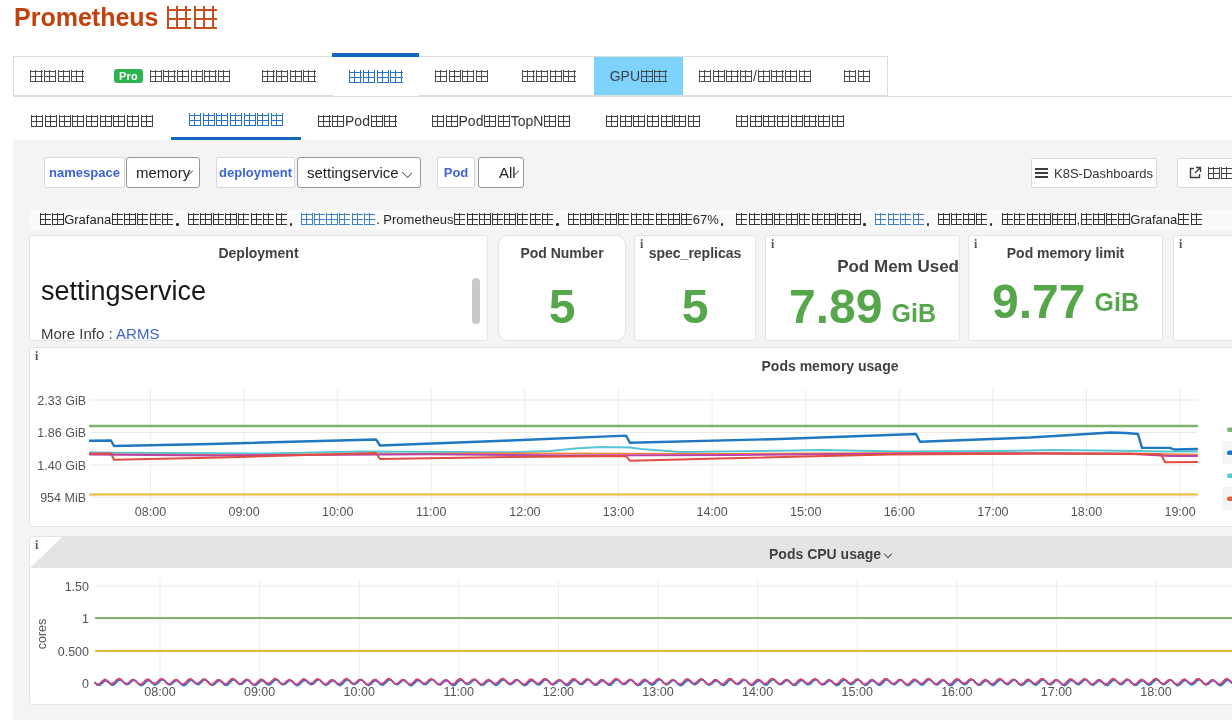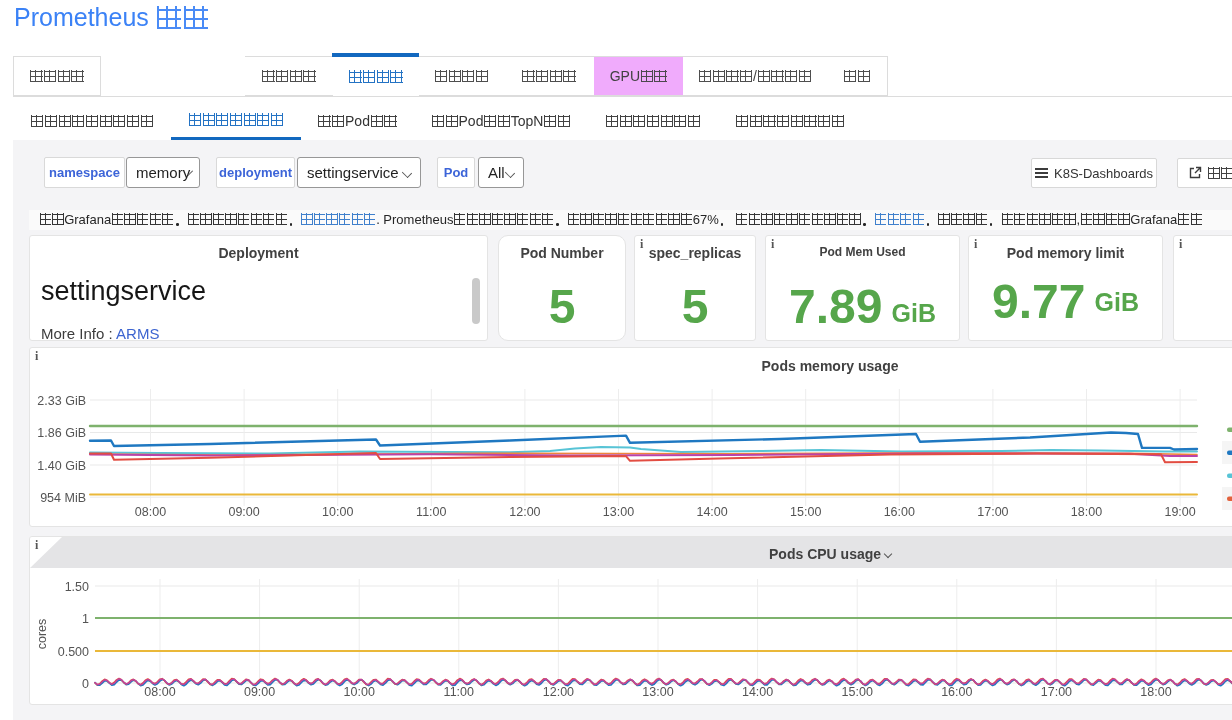--- a/index.html
+++ b/index.html
@@ -12,28 +12,37 @@
 i.fw::after{content:"";position:absolute;left:1px;bottom:1px;width:2.5px;height:2.5px;border-radius:50%;background:currentColor}
 .big i.g{width:23.5px;height:23px;vertical-align:-2.5px;margin:0 1.6px;
  background:repeating-linear-gradient(90deg,currentColor 0 2.1px,transparent 2.1px 9.2px),
  repeating-linear-gradient(0deg,currentColor 0 2.1px,transparent 2.1px 9.1px)}
 .t13 i.g{width:11.3px;height:11.7px;vertical-align:-1px;margin:0 .65px}
 
 .chev{display:inline-block;width:7px;height:7px;border-right:1.5px solid #555;
  border-bottom:1.5px solid #555;transform:rotate(45deg) scaleY(.8);vertical-align:2px}
 </style></head><body>
 
-<div class="abs big" style="left:14px;top:3px;font-size:25px;font-weight:normal;color:#3b82f6">Prometheus <i class="g"></i><i class="g"></i></div>
+<div class="abs big" style="left:14px;top:3px;font-size:25px;font-weight:bold;color:#c2410c">Prometheus <i class="g"></i><i class="g"></i></div>
 <div class="abs" style="left:13px;top:56px;width:1219px;height:40px;border-bottom:1px solid #dcdcdc">
 <div style="position:absolute;left:0px;top:0;width:88px;height:40px;box-sizing:border-box;border:1px solid #dcdcdc;border-left:none;display:flex;align-items:center;justify-content:center;font-size:14px;background:#fff;border-left:1px solid #dcdcdc;color:#404040">
       <i class="g"></i>
       <i class="g"></i>
       <i class="g"></i>
       <i class="g"></i>
     </div>
+<div style="position:absolute;left:87px;top:0;width:146px;height:40px;box-sizing:border-box;border:1px solid #dcdcdc;border-left:none;display:flex;align-items:center;justify-content:center;font-size:14px;background:#fff;color:#404040">
+      <span style="background:#2db54d;color:#fff;font-size:11px;font-weight:bold;border-radius:3px;padding:1px 5px;margin-right:6px;letter-spacing:.2px">Pro</span>
+      <i class="g"></i>
+      <i class="g"></i>
+      <i class="g"></i>
+      <i class="g"></i>
+      <i class="g"></i>
+      <i class="g"></i>
+    </div>
 <div style="position:absolute;left:232px;top:0;width:89px;height:40px;box-sizing:border-box;border:1px solid #dcdcdc;border-left:none;display:flex;align-items:center;justify-content:center;font-size:14px;background:#fff;color:#404040">
       <i class="g"></i>
       <i class="g"></i>
       <i class="g"></i>
       <i class="g"></i>
     </div>
 <div style="position:absolute;left:320px;top:0;width:87px;height:40px;box-sizing:border-box;border:1px solid #dcdcdc;border-left:none;display:flex;align-items:center;justify-content:center;font-size:14px;background:#fff;border-bottom:none;color:#1268bf;font-weight:bold">
       <span style="position:absolute;left:-1px;top:-4px;width:87px;height:4px;background:#1268bf"></span>
       <i class="g"></i>
       <i class="g"></i>
@@ -45,21 +54,21 @@
       <i class="g"></i>
       <i class="g"></i>
       <i class="g"></i>
     </div>
 <div style="position:absolute;left:491px;top:0;width:91px;height:40px;box-sizing:border-box;border:1px solid #dcdcdc;border-left:none;display:flex;align-items:center;justify-content:center;font-size:14px;background:#fff;color:#404040">
       <i class="g"></i>
       <i class="g"></i>
       <i class="g"></i>
       <i class="g"></i>
     </div>
-<div style="position:absolute;left:581px;top:0;width:90px;height:40px;box-sizing:border-box;border:1px solid #dcdcdc;border-left:none;display:flex;align-items:center;justify-content:center;font-size:14px;background:#f0abfc;color:#404040">GPU<i class="g"></i><i class="g"></i></div>
+<div style="position:absolute;left:581px;top:0;width:90px;height:40px;box-sizing:border-box;border:1px solid #dcdcdc;border-left:none;display:flex;align-items:center;justify-content:center;font-size:14px;background:#7dd3fc;color:#404040">GPU<i class="g"></i><i class="g"></i></div>
 <div style="position:absolute;left:670px;top:0;width:145px;height:40px;box-sizing:border-box;border:1px solid #dcdcdc;border-left:none;display:flex;align-items:center;justify-content:center;font-size:14px;background:#fff;color:#404040"><i class="g"></i><i class="g"></i><i class="g"></i><i class="g"></i>/<i class="g"></i><i class="g"></i><i class="g"></i><i class="g"></i></div>
 <div style="position:absolute;left:814px;top:0;width:61px;height:40px;box-sizing:border-box;border:1px solid #dcdcdc;border-left:none;display:flex;align-items:center;justify-content:center;font-size:14px;background:#fff;color:#404040">
       <i class="g"></i>
       <i class="g"></i>
     </div>
 </div>
 <div class="abs" style="left:13px;top:102px;height:38px">
 <div style="position:absolute;left:0px;top:0;width:158px;height:38px;box-sizing:border-box;display:flex;align-items:center;justify-content:center;font-size:14px;color:#333">
       <i class="g"></i>
       <i class="g"></i>
@@ -107,21 +116,21 @@
 <div class="abs" style="left:126px;top:157px;width:74px;height:31px;box-sizing:border-box;background:#fff;border:1px solid #979797;border-radius:3px;display:flex;align-items:center;padding:0 9px;font-size:15px;color:#1f1f1f;justify-content:space-between">
     <span>memory</span>
     <span class="chev"></span>
   </div>
 <div class="abs" style="left:216px;top:157px;width:79px;height:31px;box-sizing:border-box;background:#fff;border:1px solid #d9d9d9;border-radius:2px;display:flex;align-items:center;justify-content:center;font-size:13px;font-weight:bold;color:#3c64d8">deployment</div>
 <div class="abs" style="left:297px;top:157px;width:124px;height:31px;box-sizing:border-box;background:#fff;border:1px solid #979797;border-radius:3px;display:flex;align-items:center;padding:0 9px;font-size:15px;color:#1f1f1f;justify-content:space-between">
     <span>settingservice</span>
     <span class="chev"></span>
   </div>
 <div class="abs" style="left:437px;top:157px;width:38px;height:31px;box-sizing:border-box;background:#fff;border:1px solid #d9d9d9;border-radius:2px;display:flex;align-items:center;justify-content:center;font-size:13px;font-weight:bold;color:#3c64d8">Pod</div>
-<div class="abs" style="left:478px;top:157px;width:46px;height:31px;box-sizing:border-box;background:#fff;border:1px solid #979797;border-radius:3px;display:flex;align-items:center;padding:0 9px;font-size:15px;color:#1f1f1f;justify-content:space-between">
+<div class="abs" style="left:478px;top:157px;width:46px;height:31px;box-sizing:border-box;background:#fff;border:1px solid #979797;border-radius:3px;display:flex;align-items:center;padding:0 20px;font-size:15px;color:#1f1f1f;justify-content:space-between">
     <span>All</span>
     <span class="chev"></span>
   </div>
 <div class="abs" style="left:1031px;top:158px;width:126px;height:30px;box-sizing:border-box;background:#fff;border:1px solid #d8d8d8;border-radius:2px;display:flex;align-items:center;justify-content:center;font-size:13px;color:#333"><span style="display:inline-block;width:13px;height:10px;margin-right:6px;background:repeating-linear-gradient(0deg,#3c3c3c 0 1.5px,transparent 1.5px 4.2px)"></span>K8S-Dashboards</div>
 <div class="abs" style="left:1177px;top:158px;width:90px;height:30px;box-sizing:border-box;background:#fff;border:1px solid #d8d8d8;border-radius:2px;display:flex;align-items:center;padding-left:10px;font-size:13px;color:#333"><svg width="14" height="14" viewBox="0 0 14 14" style="margin-right:5px">
       <path d="M6 2.5H2.5v9h9V8" fill="none" stroke="#3c3c3c" stroke-width="1.4"></path>
       <path d="M8 1.5h4.5V6M12 2L7 7" fill="none" stroke="#3c3c3c" stroke-width="1.4"></path>
     </svg><i class="g"></i><i class="g"></i>Gr</div>
 <div class="abs t13" style="left:29px;top:210px;width:1203px;height:20px;background:#fafafa;font-size:13px;color:#262626;white-space:nowrap;overflow:hidden;line-height:20px;padding-left:10px;box-sizing:border-box"><i class="g"></i><i class="g"></i>Grafana<i class="g"></i><i class="g"></i><i class="g"></i><i class="g"></i><i class="g"></i><i class="fw"></i><i class="g"></i><i class="g"></i><i class="g"></i><i class="g"></i><i class="g"></i><i class="g"></i><i class="g"></i><i class="g"></i><i class="fw"></i><span style="color:#3076c9"><i class="g"></i><i class="g"></i><i class="g"></i><i class="g"></i><i class="g"></i><i class="g"></i></span>. Prometheus<i class="g"></i><i class="g"></i><i class="g"></i><i class="g"></i><i class="g"></i><i class="g"></i><i class="g"></i><i class="g"></i><i class="fw"></i><i class="g"></i><i class="g"></i><i class="g"></i><i class="g"></i><i class="g"></i><i class="g"></i><i class="g"></i><i class="g"></i><i class="g"></i><i class="g"></i>67%<i class="fw"></i> <i class="g"></i><i class="g"></i><i class="g"></i><i class="g"></i><i class="g"></i><i class="g"></i><i class="g"></i><i class="g"></i><i class="g"></i><i class="g"></i><i class="fw"></i><span style="color:#3076c9"><i class="g"></i><i class="g"></i><i class="g"></i><i class="g"></i></span><i class="fw"></i><i class="g"></i><i class="g"></i><i class="g"></i><i class="g"></i><i class="fw"></i><i class="g"></i><i class="g"></i><i class="g"></i><i class="g"></i><i class="g"></i><i class="g"></i>,<i class="g"></i><i class="g"></i><i class="g"></i><i class="g"></i>Grafana<i class="g"></i><i class="g"></i></div>
 <div class="abs" style="left:29px;top:235px;width:459px;height:106px;box-sizing:border-box;background:#fff;border:1px solid #e4e4e4;border-radius:3px;overflow:hidden">
@@ -134,21 +143,21 @@
     <div style="text-align:center;font-size:14px;font-weight:bold;color:#414141;margin-top:9px">Pod Number</div>
     <div style="position:absolute;left:0;top:38px;width:100%;height:64px;display:flex;align-items:center;justify-content:center;font-size:48px;font-weight:bold;color:#56a64b">5</div>
   </div>
 <div class="abs" style="left:634px;top:235px;width:122px;height:106px;box-sizing:border-box;background:#fff;border:1px solid #e4e4e4;border-radius:3px;overflow:hidden">
     <span style="position:absolute;left:5px;top:1px;font-family:'Liberation Serif',serif;font-size:12px;font-weight:bold;color:#555">i</span>
     <div style="text-align:center;font-size:14px;font-weight:bold;color:#414141;margin-top:9px">spec_replicas</div>
     <div style="position:absolute;left:0;top:38px;width:100%;height:64px;display:flex;align-items:center;justify-content:center;font-size:48px;font-weight:bold;color:#56a64b">5</div>
   </div>
 <div class="abs" style="left:765px;top:235px;width:195px;height:106px;box-sizing:border-box;background:#fff;border:1px solid #e4e4e4;border-radius:3px;overflow:hidden">
     <span style="position:absolute;left:5px;top:1px;font-family:'Liberation Serif',serif;font-size:12px;font-weight:bold;color:#555">i</span>
-    <div style="text-align:center;font-size:12px;font-weight:bold;color:#414141;margin-top:9px">Pod Mem Used</div>
+    <div style="text-align:right;font-size:17px;font-weight:bold;color:#414141;margin-top:21px">Pod Mem Used</div>
     <div style="position:absolute;left:0;top:38px;width:100%;height:64px;display:flex;align-items:center;justify-content:center;font-size:48px;font-weight:bold;color:#56a64b">7.89<span style="font-size:25px;margin-left:9px;margin-top:14px">GiB</span></div>
   </div>
 <div class="abs" style="left:968px;top:235px;width:195px;height:106px;box-sizing:border-box;background:#fff;border:1px solid #e4e4e4;border-radius:3px;overflow:hidden">
     <span style="position:absolute;left:5px;top:1px;font-family:'Liberation Serif',serif;font-size:12px;font-weight:bold;color:#555">i</span>
     <div style="text-align:center;font-size:14px;font-weight:bold;color:#414141;margin-top:9px">Pod memory limit</div>
     <div style="position:absolute;left:0;top:38px;width:100%;height:64px;display:flex;align-items:flex-start;justify-content:center;font-size:48px;font-weight:bold;color:#56a64b">9.77<span style="font-size:25px;margin-left:9px;margin-top:14px">GiB</span></div>
   </div>
 <div class="abs" style="left:1173px;top:235px;width:120px;height:106px;box-sizing:border-box;background:#fff;border:1px solid #e4e4e4;border-radius:3px;overflow:hidden">
     <span style="position:absolute;left:5px;top:1px;font-family:'Liberation Serif',serif;font-size:12px;font-weight:bold;color:#555">i</span>
   </div>

